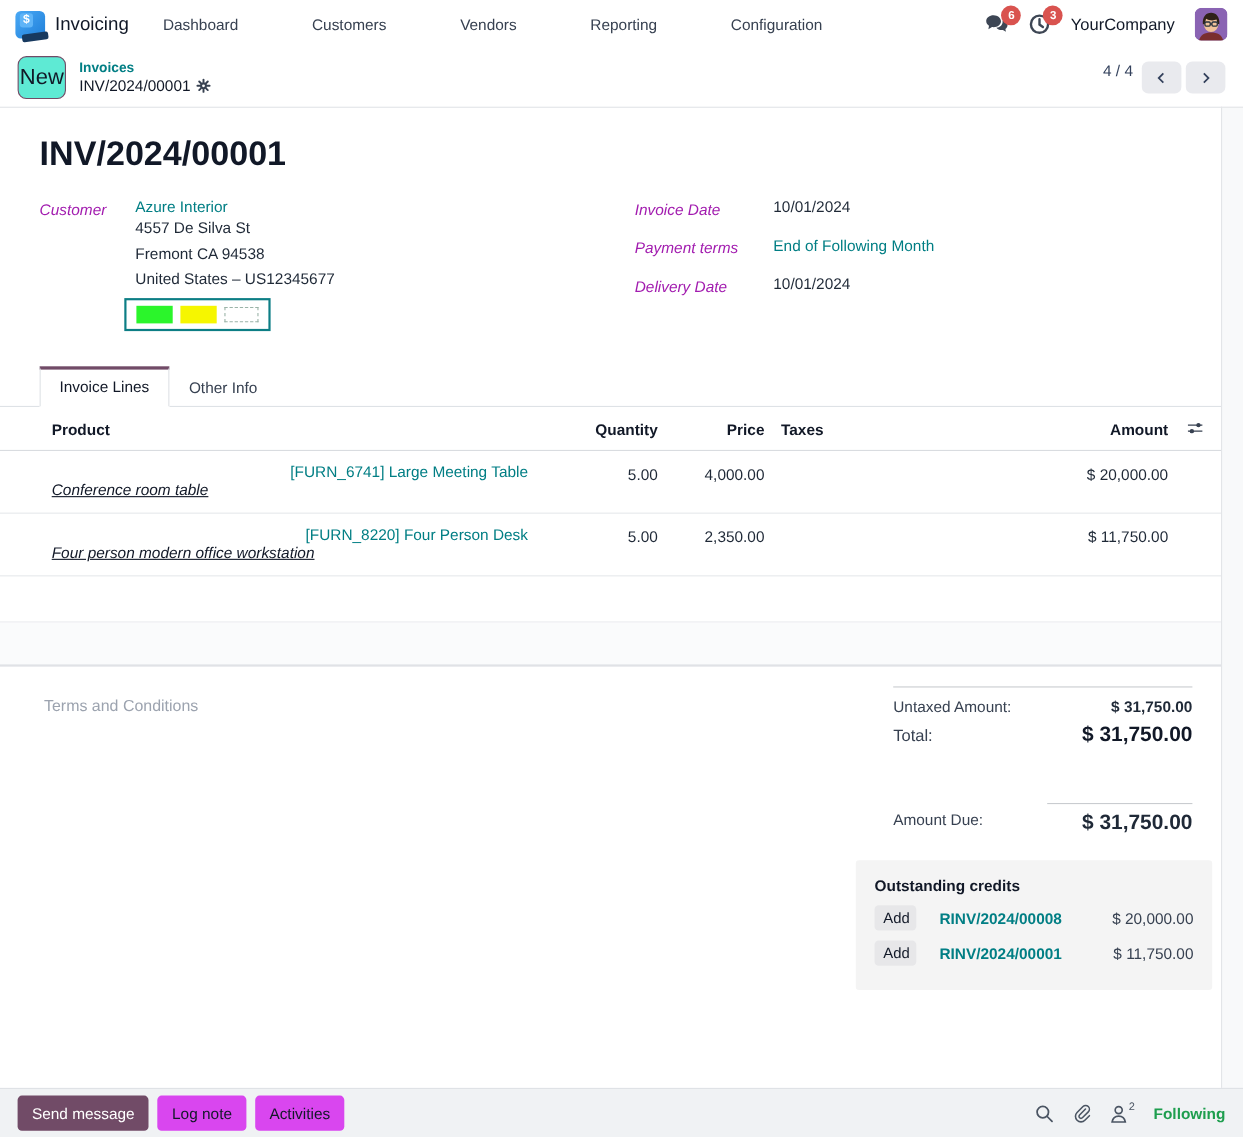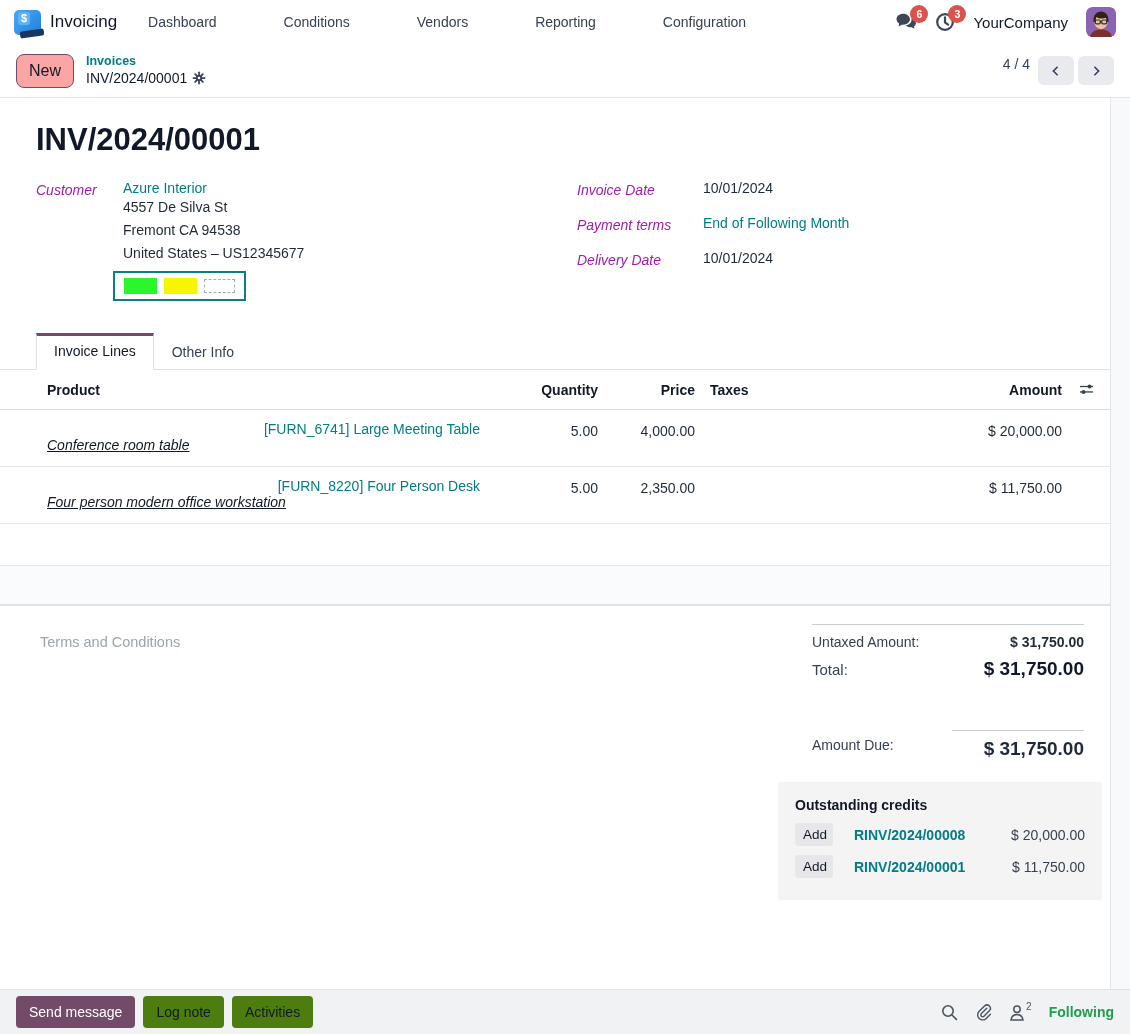--- a/index.html
+++ b/index.html
@@ -23,22 +23,22 @@
   .menu-item { padding:6px 13px; color:#374151; cursor:pointer; border-radius:4px; }
   .nav-right { margin-left:auto; display:flex; align-items:center; gap:18px; }
   .icon-btn { position:relative; cursor:pointer; display:flex; }
   .badge { position:absolute; top:-7px; right:-11px; min-width:18px; height:18px; padding:0 3px;
     background:#d9534f; color:#fff; border-radius:9px; font-size:10.5px; font-weight:700;
     display:flex; align-items:center; justify-content:center; }
   .company { color:#111827; font-size:15px; cursor:pointer; }
   .avatar { width:30px; height:30px; border-radius:6px; overflow:hidden; cursor:pointer; }
   
   .control-panel { height:53px; display:flex; align-items:center; padding:0 16px; background:#fff; }
-  .btn-new { background:#fca5a5; border:1px solid #714B67; border-radius:8px; padding:7px 12px;
-    font-size:16px; color:#111827; cursor:pointer; }
+  .btn-new { background:#5eead4; border:1px solid #714B67; border-radius:8px; padding:7px 1px;
+    font-size:20px; color:#111827; cursor:pointer; }
   .breadcrumb { margin-left:12px; display:flex; flex-direction:column; line-height:1.25; }
   .bc-parent { font-size:12.5px; color:#017e84; font-weight:600; cursor:pointer; }
   .bc-current { font-size:14px; color:#111827; display:flex; align-items:center; gap:5px; }
   .gear { display:inline-flex; cursor:pointer; }
   .pager { margin-left:auto; display:flex; gap:8px; }
   .pager-count { color:#33415c; font-size:14px; }
   .pager-btn { width:36px; height:29px; background:#e9eaee; border:none; border-radius:6px;
     display:flex; align-items:center; justify-content:center; cursor:pointer; }
   .pager-btn.next { margin-left:-4px; }
   
@@ -103,41 +103,41 @@
   .out-title { font-weight:700; color:#111827; margin-bottom:10px; }
   .out-row { display:grid; grid-template-columns:46px 1fr auto; align-items:center; margin-bottom:9px; }
   .btn-add { background:#e7e7e9; border:none; border-radius:4px; padding:4px 8px; font-size:13.5px;
     color:#111827; cursor:pointer; width:38px; }
   .out-ref { color:#017e84; font-weight:700; padding-left:13px; cursor:pointer; }
   .out-amt { color:#374151; text-align:right; }
   
   .chatter { position:absolute; left:0; right:0; bottom:0; height:45px; background:#f0f2f4;
     border-top:1px solid #dfe2e6; display:flex; align-items:center; padding:0 16px; }
   .chat-btn { border:none; border-radius:4px; padding:8px 13px; font-size:14px; cursor:pointer;
-    margin-right:8px; color:#111827; background:#4d7c0f; }
+    margin-right:8px; color:#111827; background:#d946ef; }
   .chat-btn.primary { background:#714B67; color:#fff; }
   .chat-right { margin-left:auto; display:flex; align-items:center; gap:17px; }
   .chat-icon { display:flex; align-items:flex-start; cursor:pointer; color:#4b5563; }
   .followers-sup { font-size:10px; color:#4b5563; margin-left:1px; margin-top:-3px; }
   .following { color:#1e9e4e; font-weight:700; cursor:pointer; }
   svg { display:block; }
 </style>
 </head>
 <body>
 
 <header class="navbar">
   <div class="brand">
     <span class="app-icon">
         <span class="glyph">$</span>
       </span>
     <span class="app-name">Invoicing</span>
   </div>
   <nav class="menus">
     <span class="menu-item">Dashboard</span>
-    <span class="menu-item">Conditions</span>
+    <span class="menu-item">Customers</span>
     <span class="menu-item">Vendors</span>
     <span class="menu-item">Reporting</span>
     <span class="menu-item">Configuration</span>
   </nav>
   <div class="nav-right">
     <div class="icon-btn">
       <span>
         <svg width="22" height="20" viewBox="0 0 24 22" fill="#3d4654">
             <path d="M9 2C4.9 2 1.6 4.6 1.6 7.9c0 1.9 1.1 3.6 2.8 4.7L3.8 16l3.6-2.1c.5.1 1 .1 1.6.1 4.1 0 7.4-2.6 7.4-5.9S13.1 2 9 2z"></path>
             <path d="M17.9 7.3c2.9.5 5 2.4 5 4.8 0 1.5-.8 2.8-2.1 3.7l.5 2.7-3-1.7c-.4.1-.9.1-1.3.1-2.2 0-4.1-.9-5.2-2.3 3.5-.5 6.2-2.9 6.2-5.9 0-.5-.1-.9-.1-1.4z"></path>

